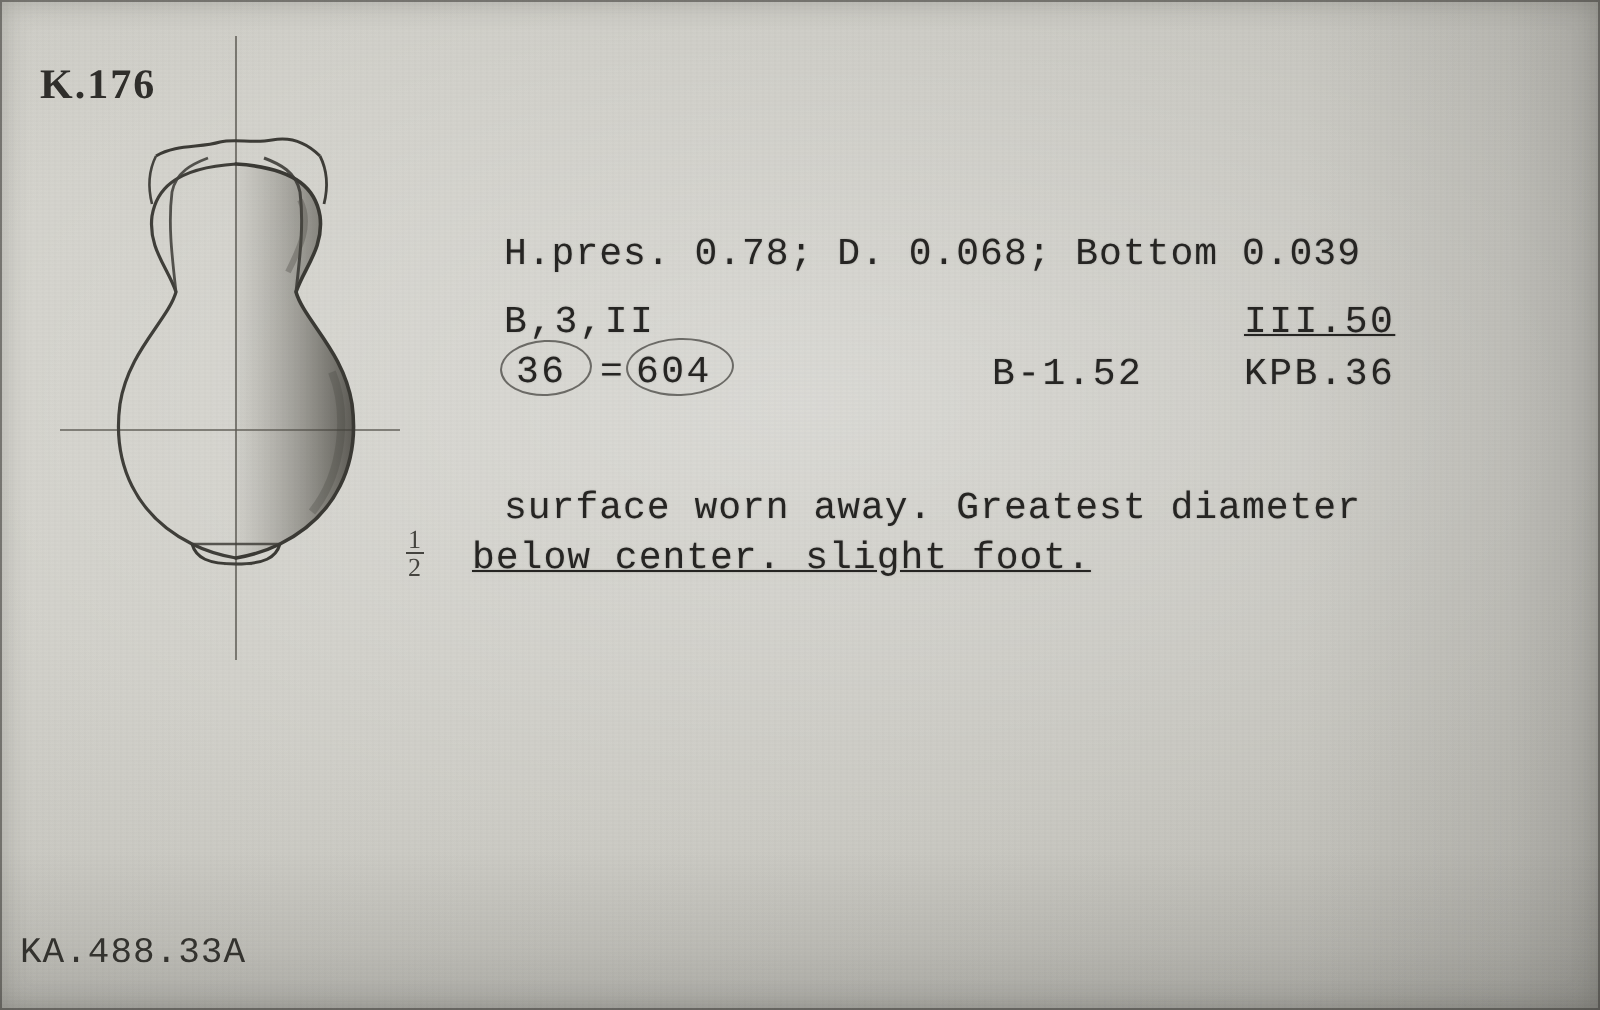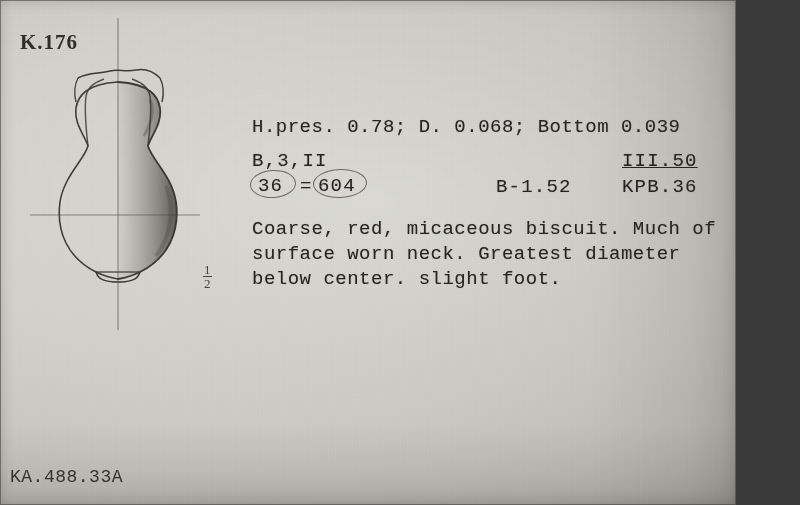--- a/index.html
+++ b/index.html
@@ -2,21 +2,21 @@
 <html><head>
 <meta charset="utf-8">
 <style>
   html, body {
     margin: 0;
     padding: 0;
     background: #3a3a3a;
   }
   #card {
     position: relative;
-    width: 736px;
+    width: 800px;
     height: 505px;
     overflow: hidden;
     background: #7dd3fc;
     font-family: "Liberation Mono", monospace;
     color: #2b2b2b;
   }
   
   #paper {
     position: absolute;
     inset: 0;
@@ -115,21 +115,21 @@
     position: absolute;
     border: 1.4px solid #474641;
     border-radius: 50%;
     opacity: 0.75;
   }
   #ellipse-36  { left: 250px; top: 170px; width: 44px; height: 26px; transform: rotate(-3deg); }
   #ellipse-604 { left: 313px; top: 169px; width: 52px; height: 27px; transform: rotate(-2deg); }
 
   #desc-1 { left: 252px; top: 218px; }
   #desc-2 { left: 252px; top: 243px; }
-  #desc-3 { left: 252px; top: 268px; }
+  #desc-3 { left: 236px; top: 268px; text-decoration: underline; }
 
   
   #drawing {
     position: absolute;
     left: 0; top: 0;
     width: 250px; height: 360px;
   }
   #scale-label {
     position: absolute;
     left: 203px; top: 263px;
@@ -165,22 +165,21 @@
   <div class="txt typed" id="code-eq-a">36</div>
   <div class="txt typed" id="code-eq-b">=</div>
   <div class="txt typed" id="code-eq-c">604</div>
 
   <div class="ellipse" id="ellipse-36"></div>
   <div class="ellipse" id="ellipse-604"></div>
 
   <div class="txt typed" id="code-b152">B-1.52</div>
   <div class="txt typed" id="code-kpb">KPB.36</div>
 
-  <div class="txt typed" id="desc-1">Coarse, red, micaceous biscuit. Much of</div>
-  <div class="txt typed" id="desc-2">surface worn neck. Greatest diameter</div>
+  <div class="txt typed" id="desc-2">surface worn away. Greatest diameter</div>
   <div class="txt typed" id="desc-3">below center. slight foot.</div>
 
   <div id="drawing">
     <svg width="250" height="360" viewBox="0 0 250 360" xmlns="http://www.w3.org/2000/svg">
       <defs>
         <linearGradient id="shadeGrad" x1="0" y1="0" x2="1" y2="0">
           <stop offset="0%" stop-color="#6d6b64" stop-opacity="0.05"></stop>
           <stop offset="55%" stop-color="#55534c" stop-opacity="0.45"></stop>
           <stop offset="100%" stop-color="#3e3c36" stop-opacity="0.80"></stop>
         </linearGradient>

